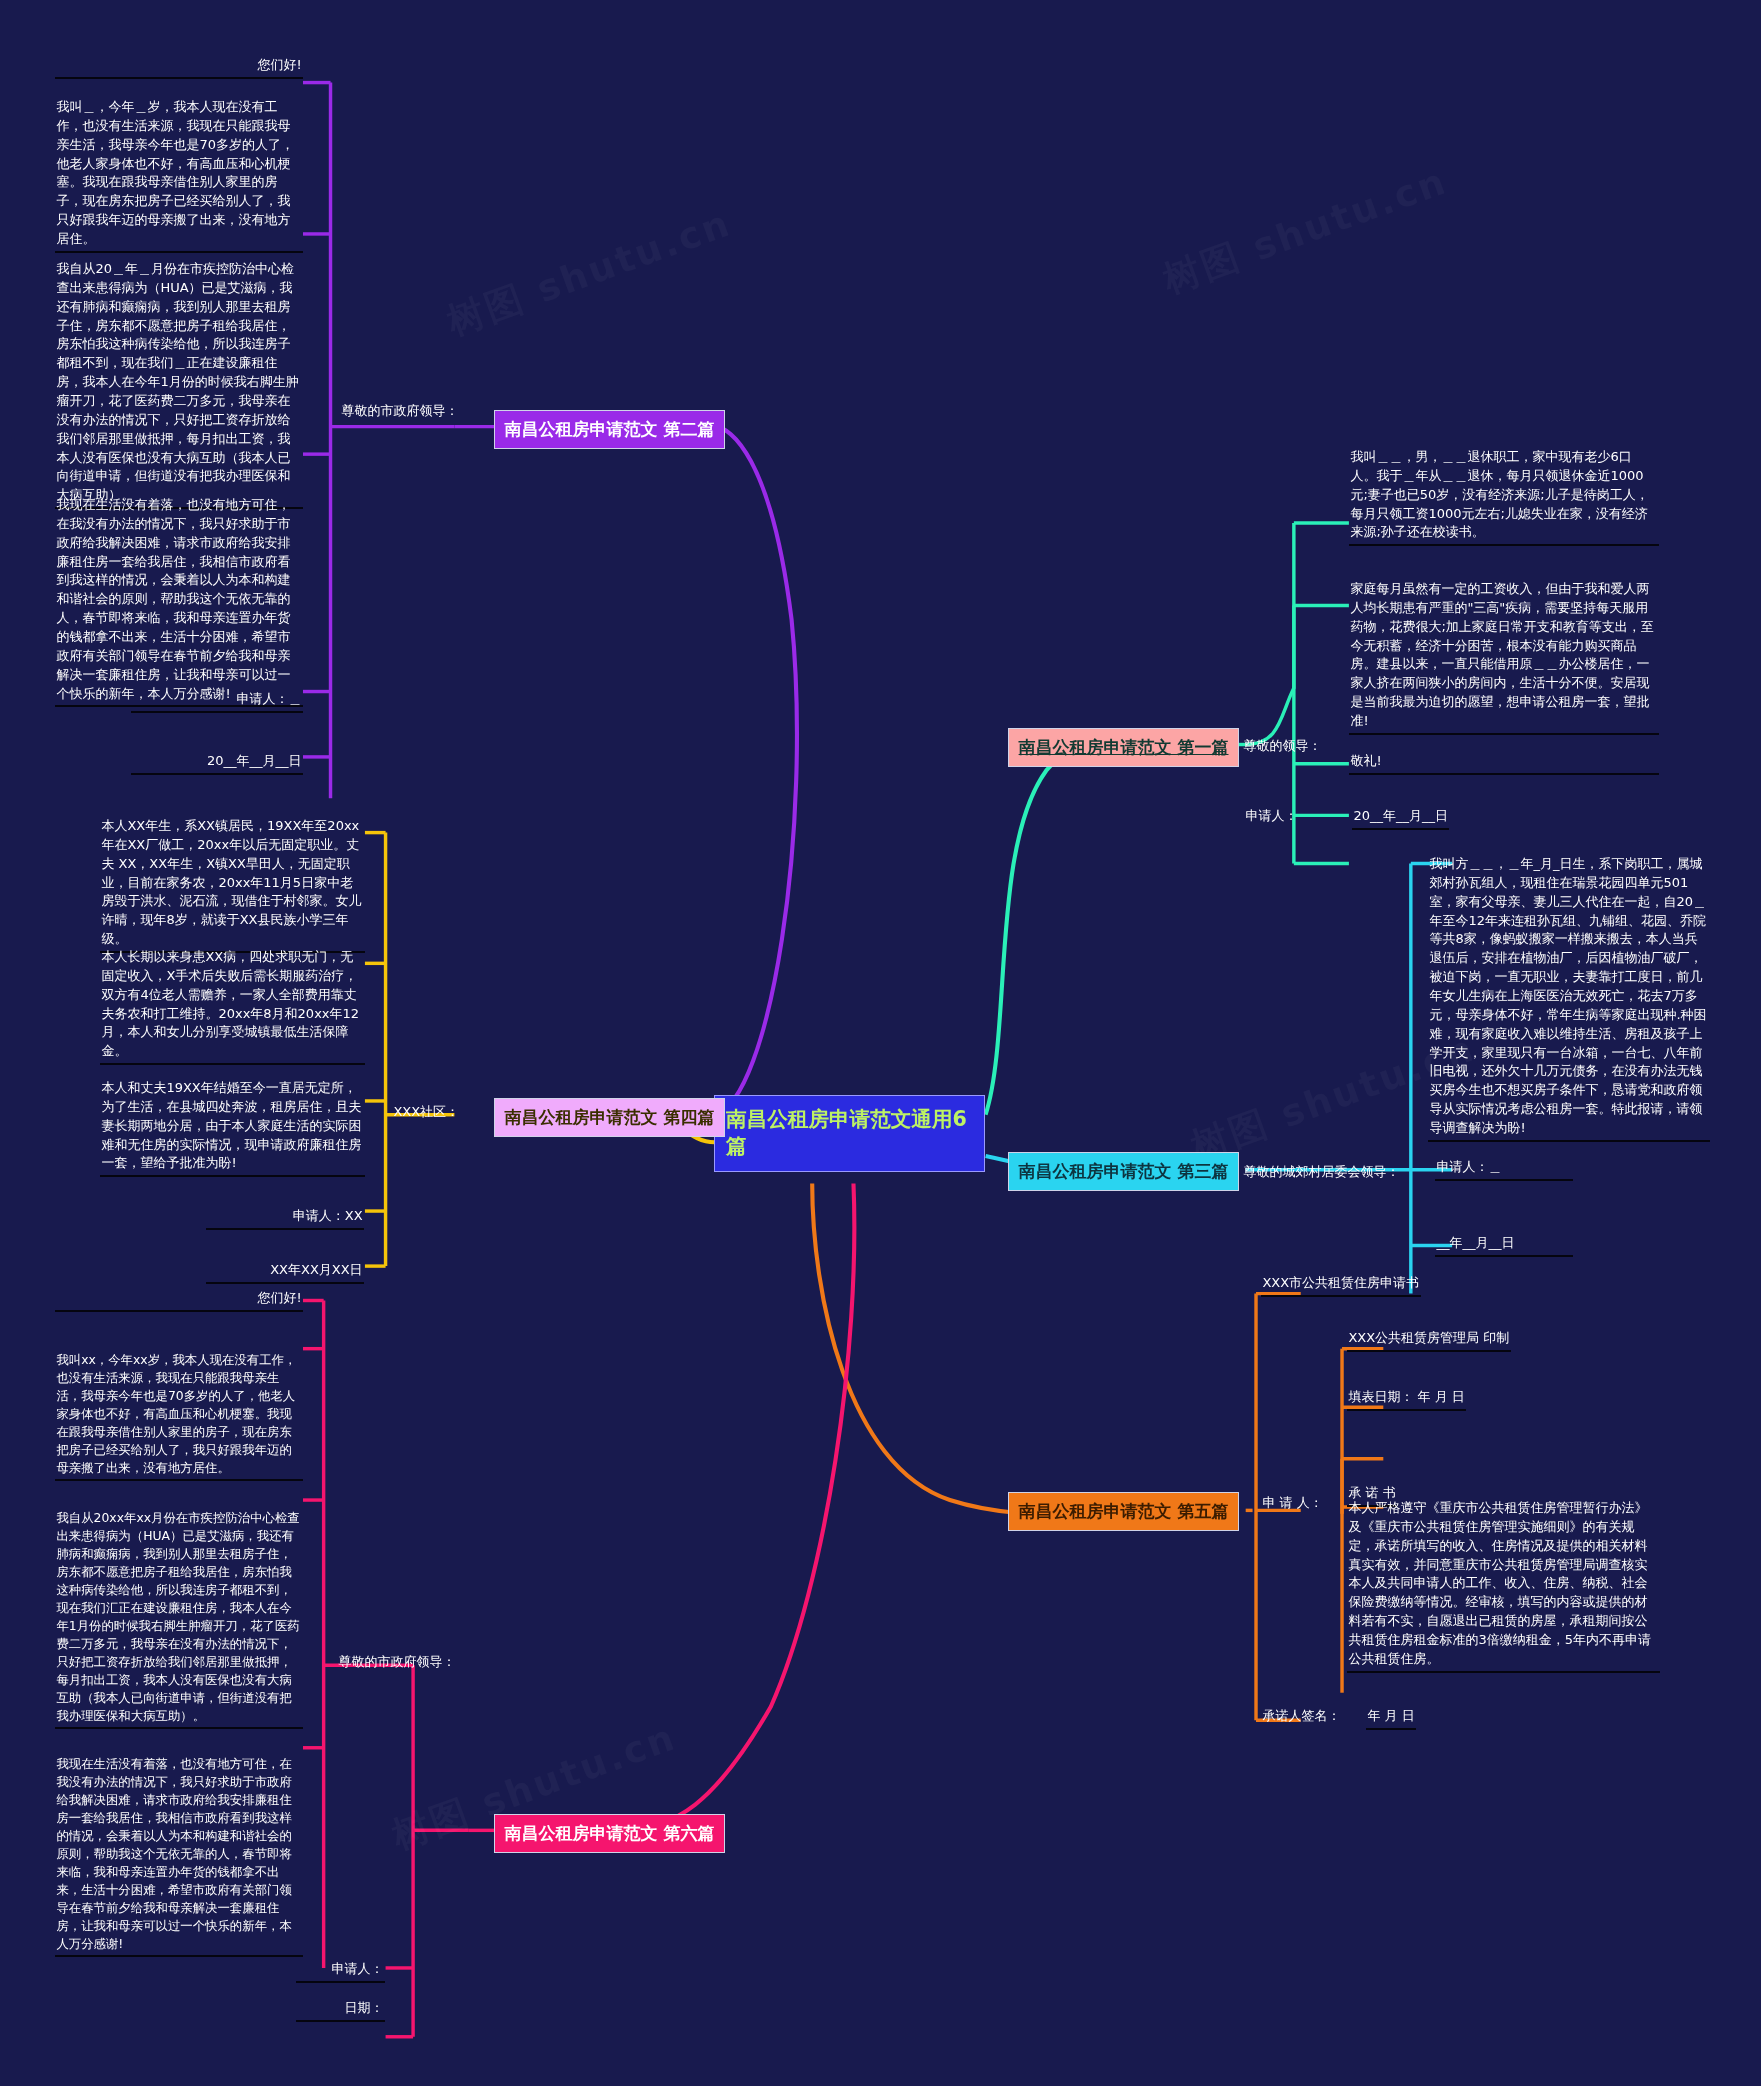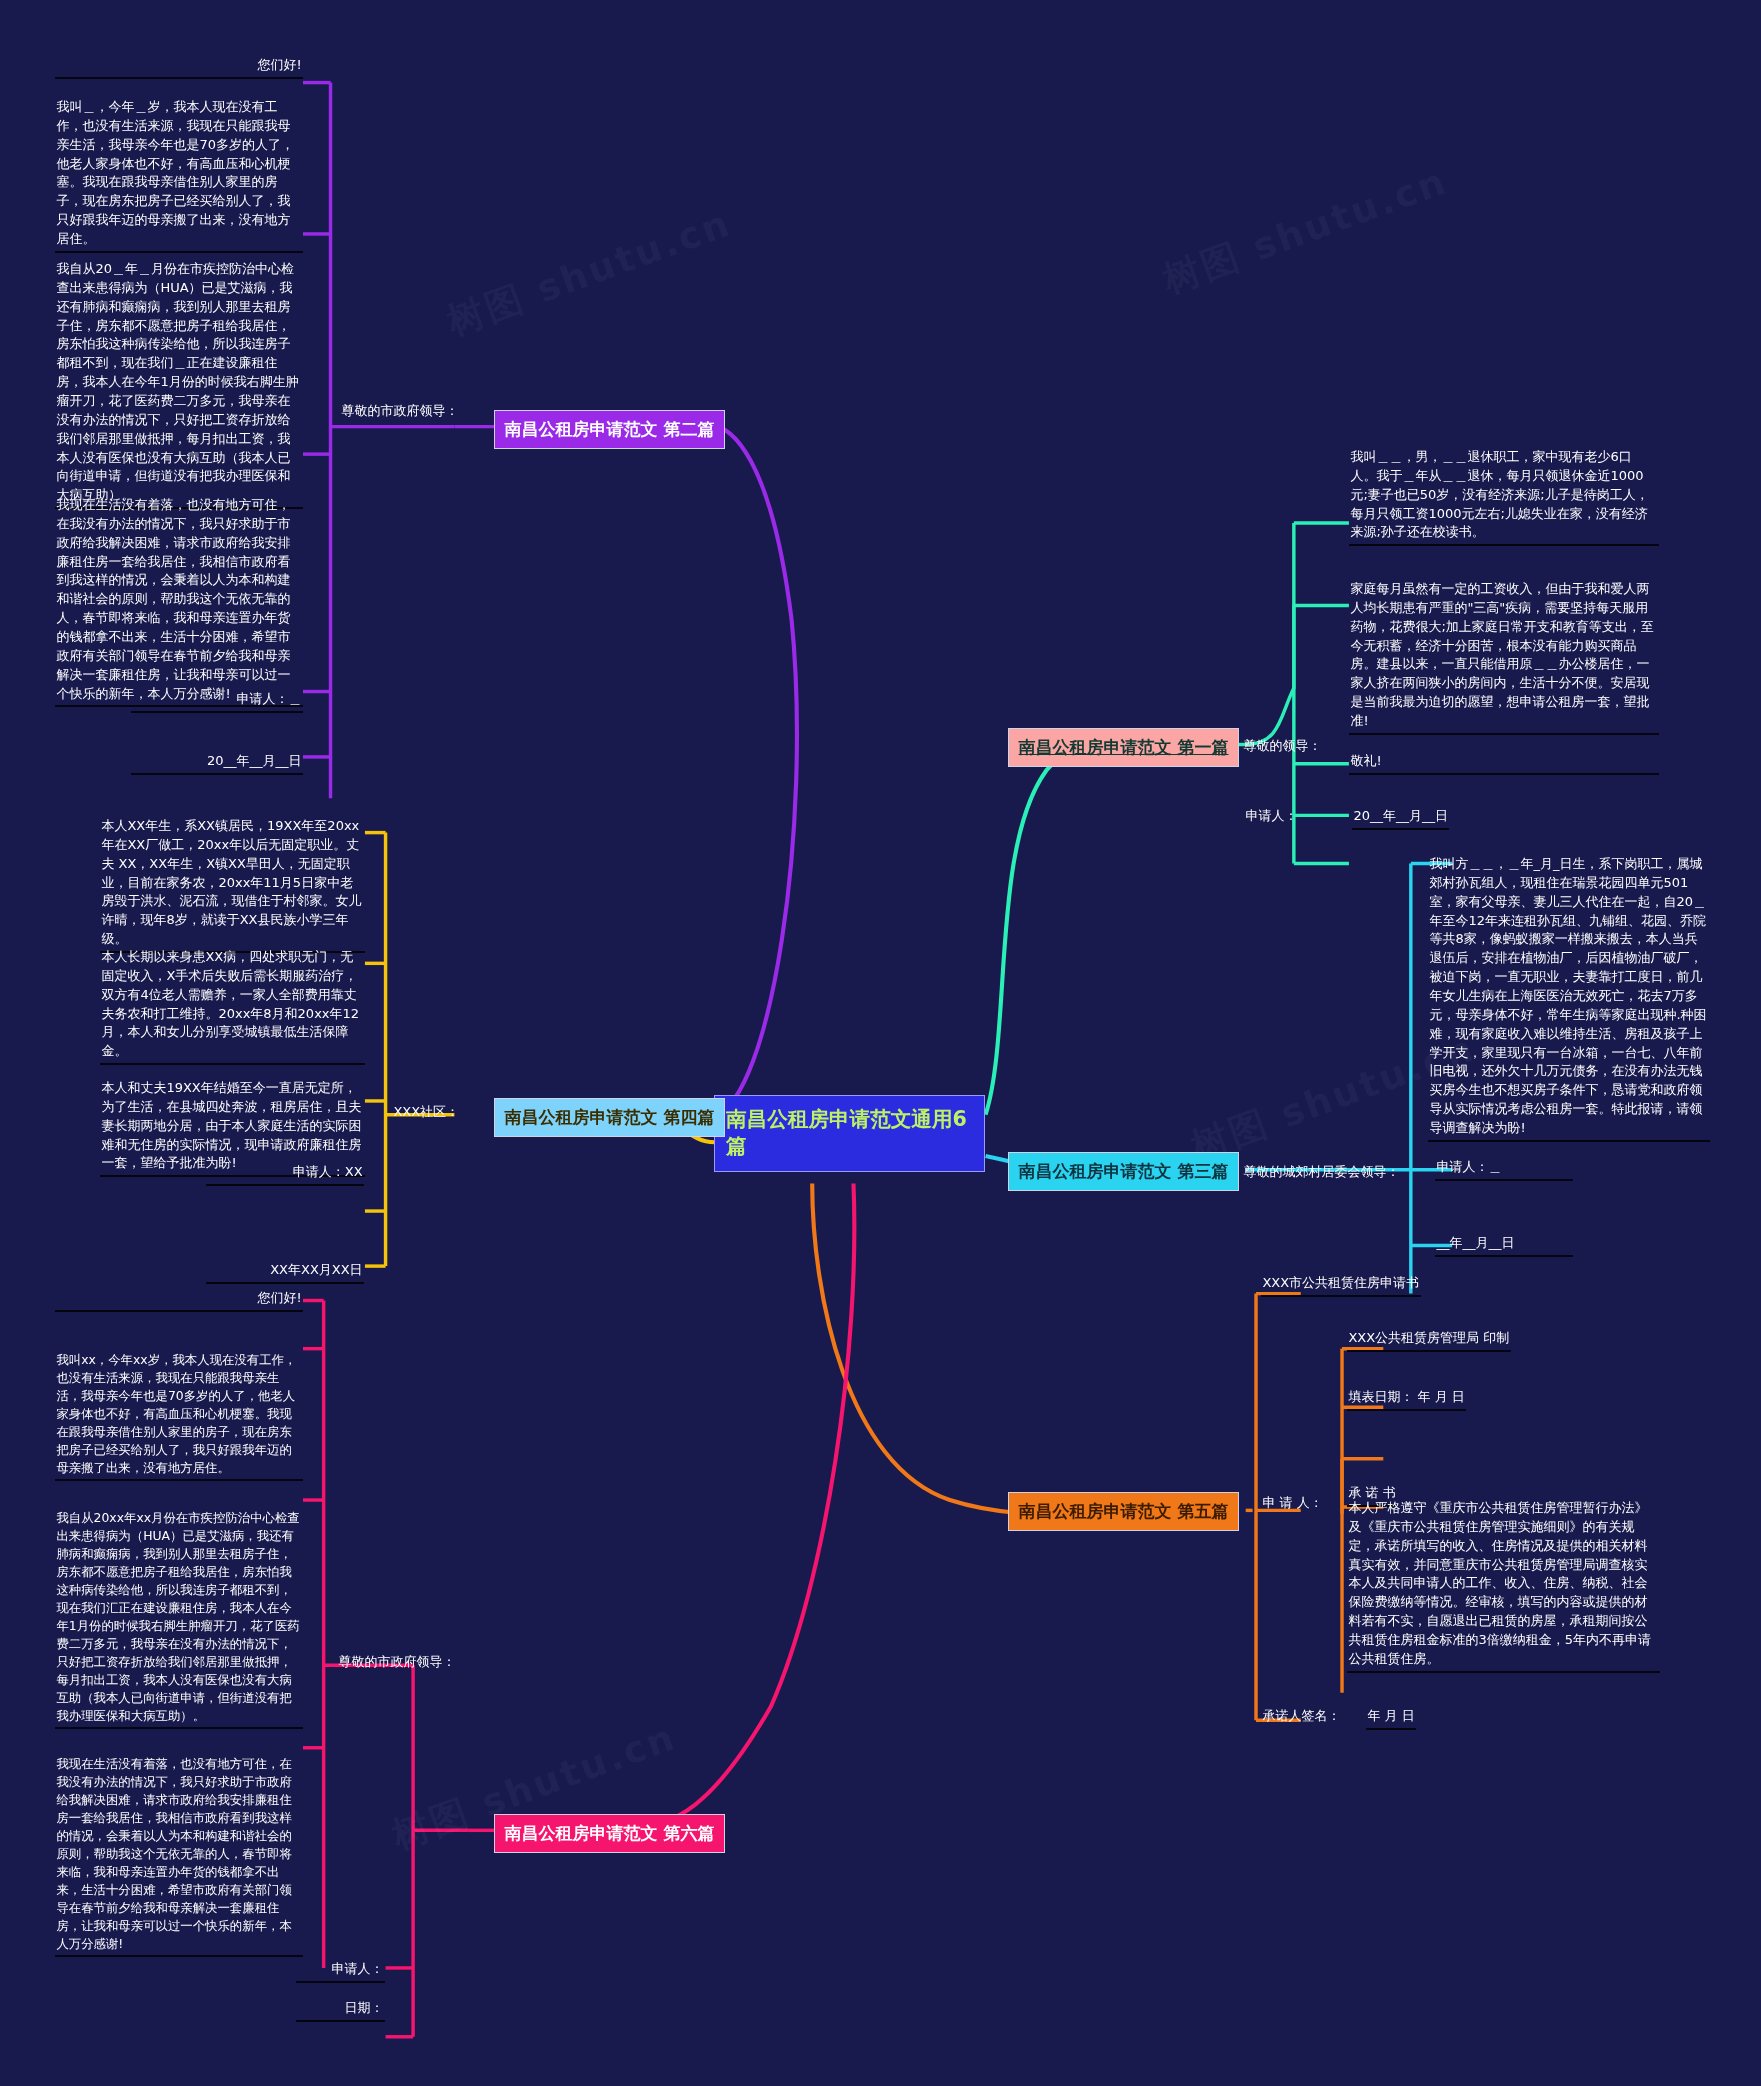--- a/index.html
+++ b/index.html
@@ -44,21 +44,21 @@
   .branch {
     font-size: 17px;
     font-weight: 600;
     padding: 6.2px 9.6px;
     border: 1.4px solid #cfd3e8;
     white-space: nowrap;
   }
   .b1 { background:#fca5a5; color:#123a32;text-decoration:underline; }
   .b2 { background:#9a2ae8; color:#ffffff; }
   .b3 { background:#2ad4f0; color:#0d3440; }
-  .b4 { background:#7dd3fc; color:#3a2e00;text-align:right; }
+  .b4 { background:#f0abfc; color:#3a2e00;text-align:right; }
   .b5 { background:#f07818; color:#3b1c00; }
   .b6 { background:#f5156e; color:#ffffff; }
   
   .leaf {
     font-size: 13px;
     color: #ffffff;
     padding: 2.1px 1.4px;
     line-height: 1.45;
   }
   .leaf.small { font-size: 12.4px; }
@@ -209,21 +209,21 @@
   <div class="node branch b4" style="left:494px; top:1098px;">南昌公租房申请范文 第四篇</div>
 
   <div class="node leaf nowrap" style="left:392px; top:1101px;">XXX社区：</div>
 
   <div class="node leaf underline-node" style="left:100px; top:815px; width:265px;">本人XX年生，系XX镇居民，19XX年至20xx年在XX厂做工，20xx年以后无固定职业。丈夫 XX，XX年生，X镇XX旱田人，无固定职业，目前在家务农，20xx年11月5日家中老房毁于洪水、泥石流，现借住于村邻家。女儿许晴，现年8岁，就读于XX县民族小学三年级。</div>
 
   <div class="node leaf underline-node" style="left:100px; top:946px; width:265px;">本人长期以来身患XX病，四处求职无门，无固定收入，X手术后失败后需长期服药治疗，双方有4位老人需赡养，一家人全部费用靠丈夫务农和打工维持。20xx年8月和20xx年12月，本人和女儿分别享受城镇最低生活保障金。</div>
 
   <div class="node leaf underline-node" style="left:100px; top:1077px; width:265px;">本人和丈夫19XX年结婚至今一直居无定所，为了生活，在县城四处奔波，租房居住，且夫妻长期两地分居，由于本人家庭生活的实际困难和无住房的实际情况，现申请政府廉租住房一套，望给予批准为盼!</div>
 
-  <div class="node leaf underline-node nowrap" style="left:206px; top:1161px; width:158px; text-align:right;">申请人：XX</div>
+  <div class="node leaf underline-node nowrap" style="left:206px; top:1205px; width:158px; text-align:right;">申请人：XX</div>
 
   <div class="node leaf underline-node nowrap" style="left:206px; top:1259px; width:158px; text-align:right;">XX年XX月XX日</div>
 
   <div class="node branch b5" style="left:1008px; top:1492px;">南昌公租房申请范文 第五篇</div>
 
   <div class="node leaf underline-node nowrap" style="left:1261px; top:1272px;">XXX市公共租赁住房申请书</div>
 
   <div class="node leaf underline-node nowrap" style="left:1347px; top:1327px;">XXX公共租赁房管理局 印制</div>
 
   <div class="node leaf underline-node nowrap" style="left:1347px; top:1386px;">填表日期：  年 月 日</div>

